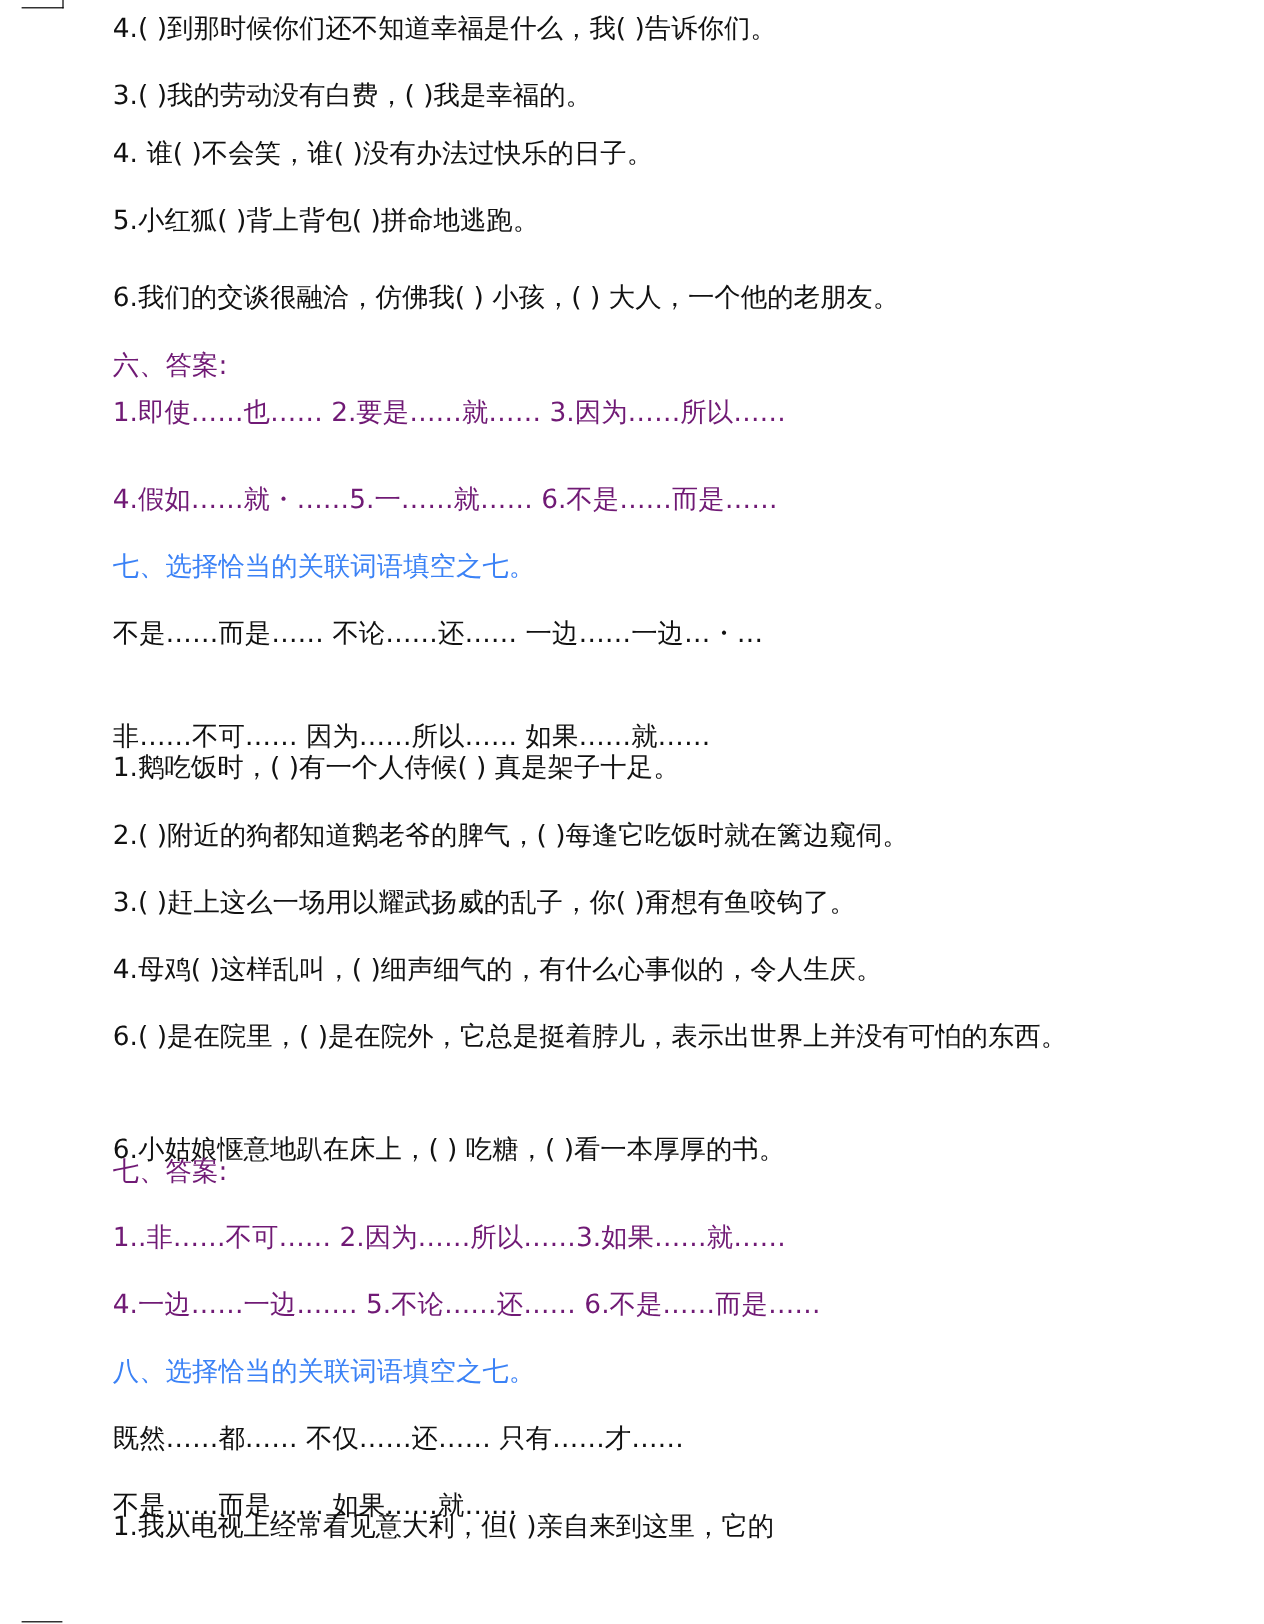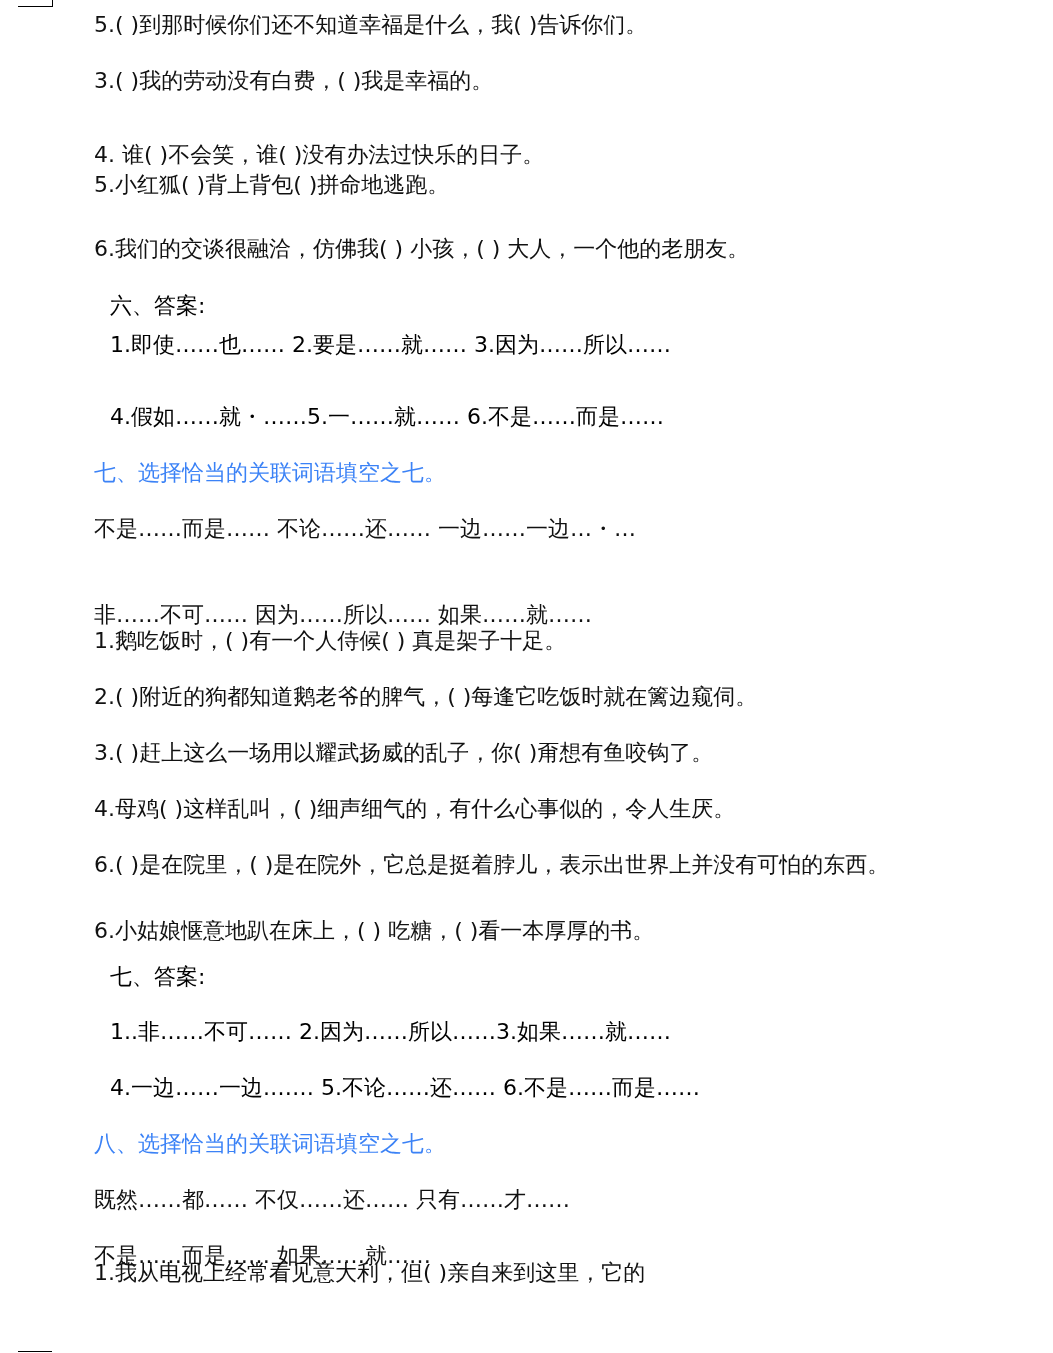--- a/index.html
+++ b/index.html
@@ -41,50 +41,50 @@
     }
     .line {
       position: absolute;
       left: 0;
       white-space: nowrap;
       font-size: 22px;
       line-height: 30px;
       color: #111111;
       letter-spacing: 0px;
     }
-    .line.red { color: #000000; margin-left: 16px; }
+    .line.red { color: #701a75; }
     .line.blue { color: #3b82f6; }
   </style>
 </head>
 <body>
 
 <div class="corner-mark corner-top"></div>
 <div class="corner-mark corner-bottom"></div>
 
 <div class="page">
 
-  <div class="line" style="top:10px">5.( )到那时候你们还不知道幸福是什么，我( )告诉你们。</div>
+  <div class="line" style="top:10px">4.( )到那时候你们还不知道幸福是什么，我( )告诉你们。</div>
   <div class="line" style="top:66px">3.( )我的劳动没有白费，( )我是幸福的。</div>
-  <div class="line" style="top:140px">4.  谁( )不会笑，谁( )没有办法过快乐的日子。</div>
+  <div class="line" style="top:114px">4.  谁( )不会笑，谁( )没有办法过快乐的日子。</div>
   <div class="line" style="top:170px">5.小红狐( )背上背包( )拼命地逃跑。</div>
   <div class="line" style="top:234px">6.我们的交谈很融洽，仿佛我( ) 小孩，( ) 大人，一个他的老朋友。</div>
 
   <div class="line red" style="top:291px">六、答案:</div>
   <div class="line red" style="top:330px">1.即使……也…… 2.要是……就…… 3.因为……所以……</div>
   <div class="line red" style="top:402px">4.假如……就・……5.一……就…… 6.不是……而是……</div>
 
   <div class="line blue" style="top:458px">七、选择恰当的关联词语填空之七。</div>
   <div class="line" style="top:514px">不是……而是……  不论……还……  一边……一边…・…</div>
   <div class="line" style="top:600px">非……不可……  因为……所以……  如果……就……</div>
   <div class="line" style="top:626px">1.鹅吃饭时，( )有一个人侍候( ) 真是架子十足。</div>
   <div class="line" style="top:682px">2.( )附近的狗都知道鹅老爷的脾气，( )每逢它吃饭时就在篱边窥伺。</div>
   <div class="line" style="top:738px">3.( )赶上这么一场用以耀武扬威的乱子，你( )甭想有鱼咬钩了。</div>
   <div class="line" style="top:794px">4.母鸡( )这样乱叫，( )细声细气的，有什么心事似的，令人生厌。</div>
   <div class="line" style="top:850px">6.( )是在院里，( )是在院外，它总是挺着脖儿，表示出世界上并没有可怕的东西。</div>
-  <div class="line" style="top:916px">6.小姑娘惬意地趴在床上，( ) 吃糖，( )看一本厚厚的书。</div>
+  <div class="line" style="top:944px">6.小姑娘惬意地趴在床上，( ) 吃糖，( )看一本厚厚的书。</div>
 
   <div class="line red" style="top:962px">七、答案:</div>
   <div class="line red" style="top:1017px">1..非……不可…… 2.因为……所以……3.如果……就……</div>
   <div class="line red" style="top:1073px">4.一边……一边.…… 5.不论……还…… 6.不是……而是……</div>
 
   <div class="line blue" style="top:1129px">八、选择恰当的关联词语填空之七。</div>
   <div class="line" style="top:1185px">既然……都……  不仅……还……  只有……才……</div>
   <div class="line" style="top:1241px">不是……而是……  如果……就……</div>
   <div class="line" style="top:1258px">1.我从电视上经常看见意大利，但( )亲自来到这里，它的</div>
 

